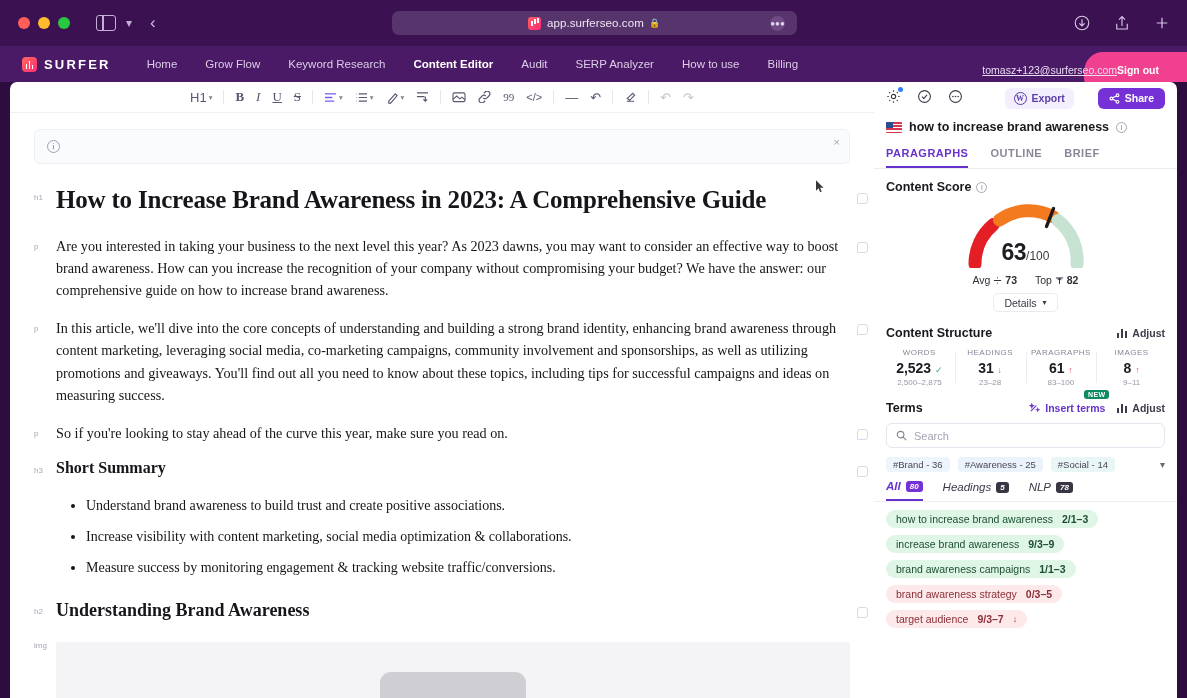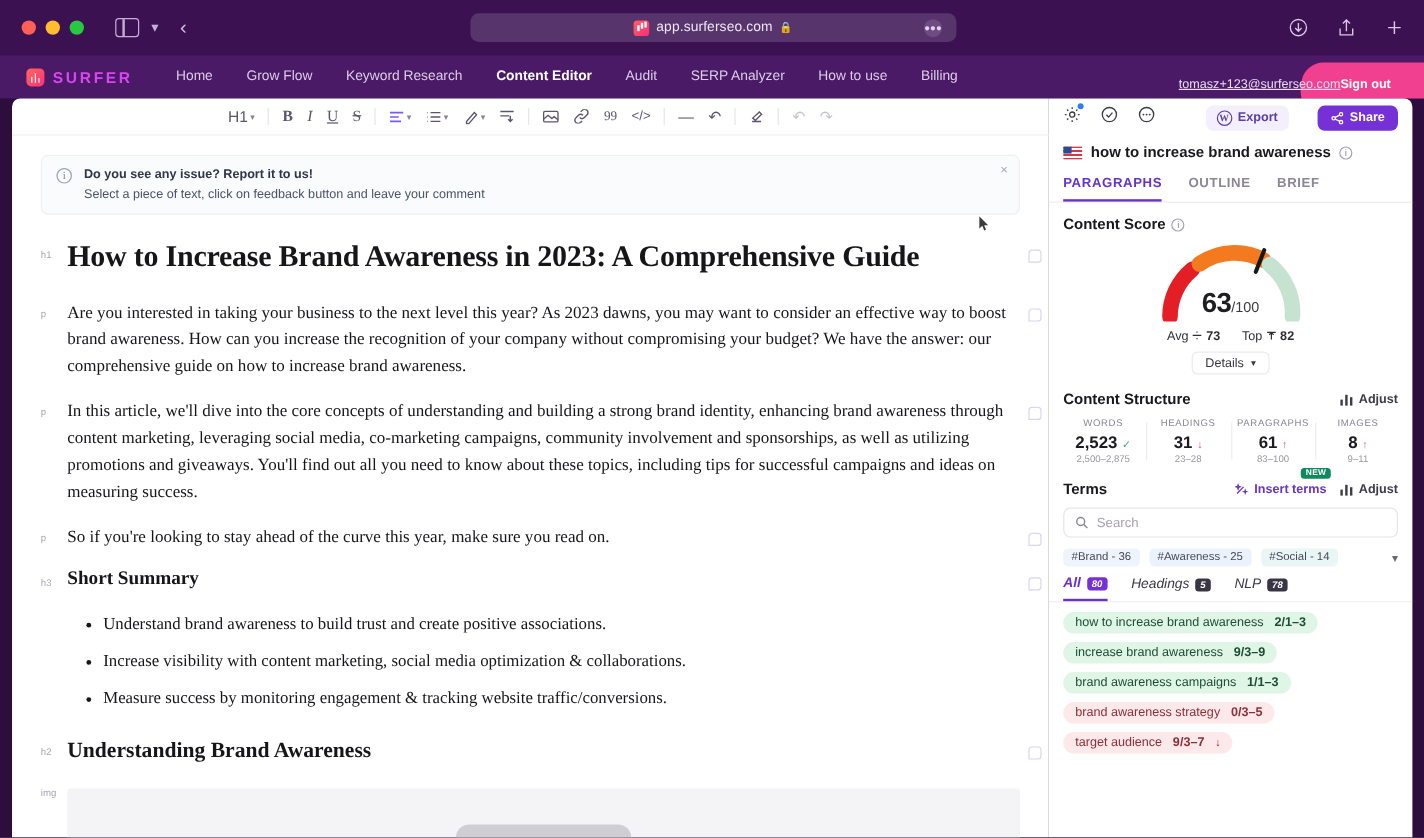--- a/index.html
+++ b/index.html
@@ -43,21 +43,21 @@
     position:absolute; left:0; top:46px; width:1187px; height:36px;
     background:#4b1a66;
     display:flex; align-items:center; overflow:hidden;
   }
   .brand { display:flex; align-items:center; gap:7px; margin-left:22px; }
   .brand-mark { width:15px; height:15px; border-radius:4px; background:linear-gradient(135deg,#ff6a5e,#ff2d78); position:relative; }
   .brand-mark i { position:absolute; bottom:3px; width:1.7px; background:#fff; }
   .brand-mark i:nth-child(1){left:3.5px; height:5px;}
   .brand-mark i:nth-child(2){left:6.5px; height:7.5px;}
   .brand-mark i:nth-child(3){left:9.5px; height:4px;}
-  .brand-text { color:#d946ef; font-size:13px; letter-spacing:2.2px; font-weight:600; }
+  .brand-text { color:#ffffff; font-size:13px; letter-spacing:2.2px; font-weight:600; }
   .nav-links { display:flex; align-items:center; gap:0; margin-left:22px; }
   .nav-links a { color:#dccde8; font-size:11.5px; text-decoration:none; padding:0 14px; white-space:nowrap; }
   .nav-links a.active { color:#fff; font-weight:700; }
   .nav-right { position:absolute; right:0; top:0; height:48px; display:flex; align-items:center; padding-right:28px; }
   .nav-right .email { font-size:10.5px; color:#e9dcf1; text-decoration:underline; }
   .nav-right .signout { font-size:10.5px; color:#fff; font-weight:700; }
   .pink-swoosh { position:absolute; right:-10px; top:6px; width:115px; height:52px;
     background:#f0408f; border-radius:22px 0 0 60px; transform:skewX(-14deg); }
 
   
@@ -293,24 +293,20 @@
             <path d="M3 11h8M9.5 2.5l2 2L6 10l-2.5-2z"></path>
           </svg>
         </div>
       <div class="tb-sep"></div>
       <div class="tb dim">↶</div>
       <div class="tb dim">↷</div>
     </div>
 
     <div class="notice">
       <div class="notice-i">i</div>
-      <div>
-        <div class="notice-t1">Do you see any issue? Report it to us!</div>
-        <div class="notice-t2">Select a piece of text, click on feedback button and leave your comment</div>
-      </div>
       <div class="notice-x">×</div>
     </div>
 
     <div class="doc">
 
       <div class="blk" style="margin-top:22px">
         <div class="tag">h1</div>
         <div class="body h1">How to Increase Brand Awareness in 2023: A Comprehensive Guide</div>
         <div class="bubble"></div>
       </div>

